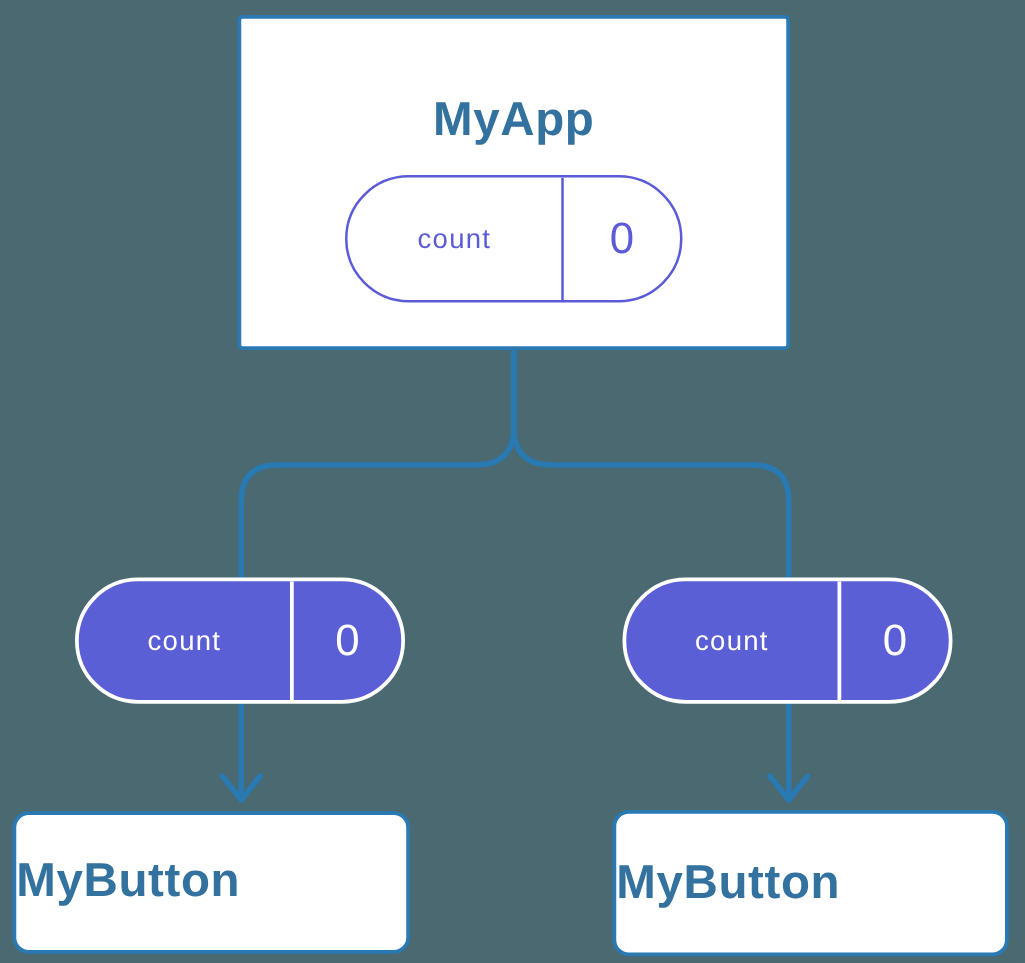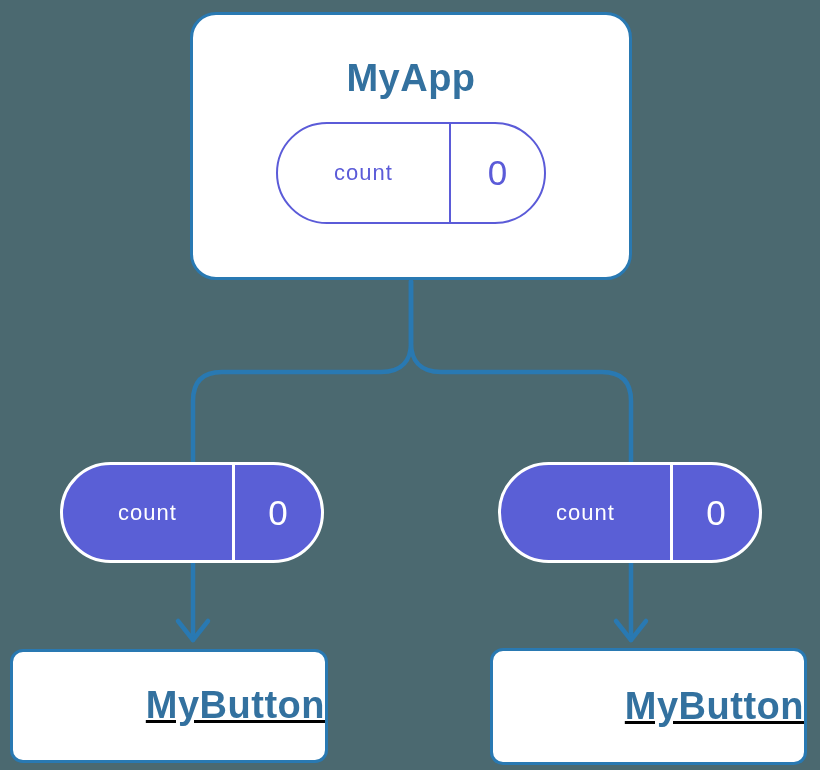--- a/index.html
+++ b/index.html
@@ -23,25 +23,25 @@
   .node {
     position: absolute;
     background: #ffffff;
     border: 3px solid #2979B2;
     box-sizing: border-box;
     z-index: 2;
   }
   .root-box {
     left: 190px; top: 12px;
     width: 442px; height: 268px;
-    border-radius: 26px;
+    border-radius: 4px;
     display: flex;
     flex-direction: column;
     align-items: center;
-    padding-top: 42px;
+    padding-top: 60px;
   }
   .node-title {
     font-size: 38px;
     font-weight: 700;
     color: #33719F;
     letter-spacing: 0.5px;
     line-height: 1.15;
   }
   .pill {
     display: flex;
@@ -81,22 +81,21 @@
     align-items: center;
     justify-content: center;
     font-size: 35px;
   }
   .state-pill .pill-value { border-left: 2.5px solid #5B5BD8; }
   .prop-pill  .pill-value { width: 86px; border-left: 3px solid #ffffff; }
   .leaf-box {
     border-radius: 13px;
     display: flex;
     align-items: center;
-    justify-content: flex-end;
-    text-decoration: underline;
+    justify-content: flex-start;
   }
   .leaf-box.left  { left: 10px;  top: 649px; width: 318px; height: 114px; }
   .leaf-box.right { left: 490px; top: 648px; width: 317px; height: 117px; }
 </style>
 </head>
 <body>
 
 <div class="stage">
 
   <svg class="connectors" viewBox="0 0 820 770" xmlns="http://www.w3.org/2000/svg">

